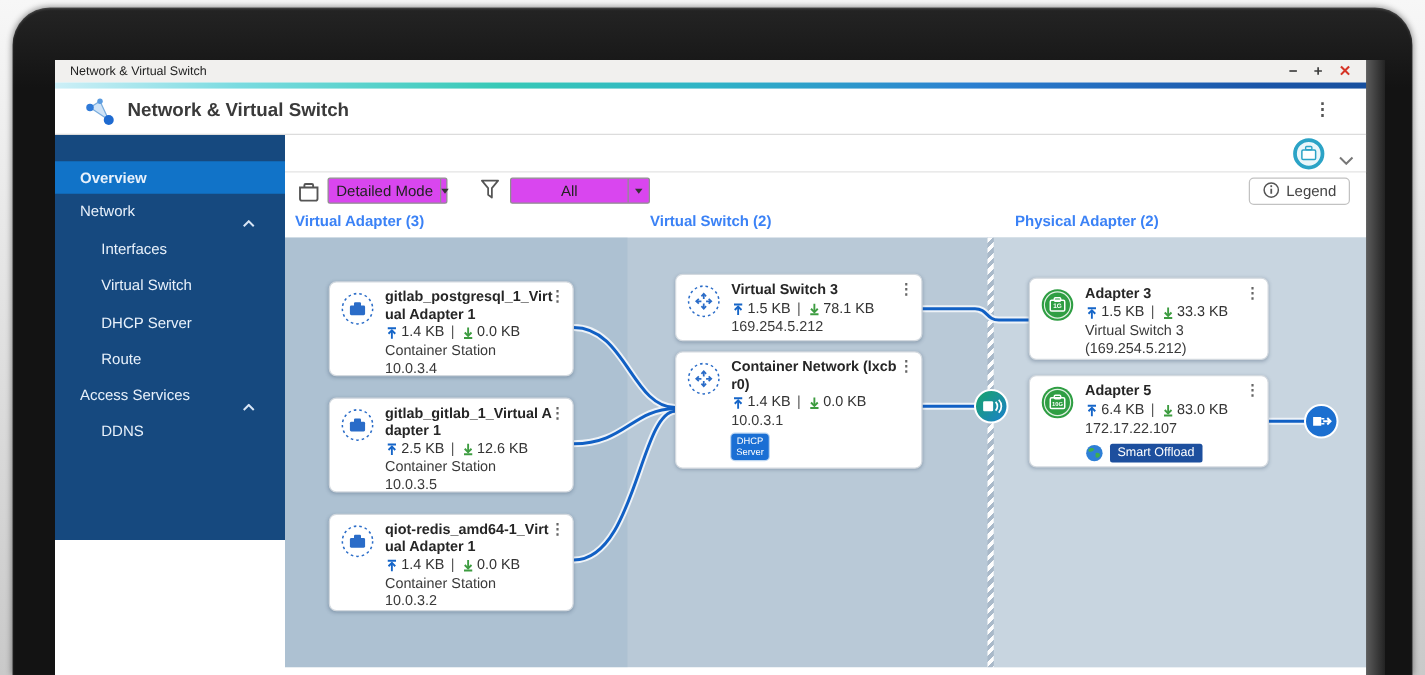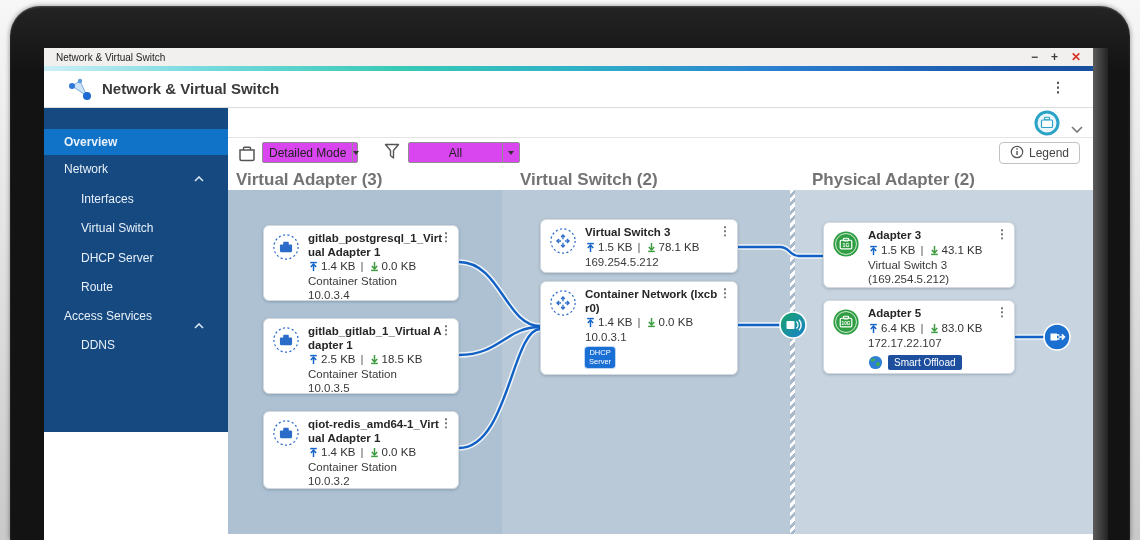--- a/index.html
+++ b/index.html
@@ -53,21 +53,21 @@
                       display:flex; align-items:center; justify-content:center; }
   .tri-down { width:0; height:0; border-left:3.5px solid transparent; border-right:3.5px solid transparent; border-top:4.5px solid #333; }
   .combo1 { left:34px; top:3px; width:96px; }
   .funnel-wrap { position:absolute; left:156px; top:4px; }
   .combo2 { left:180px; top:3px; width:112px;text-align:center; }
   .legend-btn { position:absolute; right:13px; top:3px; height:21px; border:1px solid #c2c2c2; border-radius:4px;
                 background:#fff; display:flex; align-items:center; gap:5px; padding:10px 10px; font-size:12px; color:#444; }
 
   
   .colheads { position:absolute; left:184px; top:120px; width:865px; height:22px; background:#fff; }
-  .colh { position:absolute; top:2px; font-size:17px; font-weight:bold; color:#737373; }
+  .colh { position:absolute; top:2px; font-size:12px; font-weight:bold; color:#3b82f6; }
   .colh1 { left:8px; } .colh2 { left:292px; } .colh3 { left:584px; }
 
   
   .canvas { position:absolute; left:184px; top:142px; width:865px; height:344px; background:#b9c9d7; overflow:hidden; }
   .band1 { position:absolute; left:0; top:0; width:274px; height:344px; background:#adc1d2; }
   .band3 { position:absolute; left:567px; top:0; width:298px; height:344px; background:#c8d5e0; }
   .divider { position:absolute; left:562px; top:0; width:5px; height:344px;
              background:repeating-linear-gradient(135deg,#fdfdfd 0 3px,#a9b9c9 3px 6px); }
   .links { position:absolute; left:0; top:0; pointer-events:none; }
   .links .case { stroke:#eef3f8; stroke-width:5.5; fill:none; }
@@ -286,21 +286,21 @@
                 <path d="M5.5 3.2 V10" stroke="#1565c8" stroke-width="1.5"></path>
                 <path d="M2.8 6 L5.5 3.2 L8.2 6" fill="none" stroke="#1565c8" stroke-width="1.5"></path>
               </svg>
             <span>2.5 KB</span>
             <span class="sep">|</span>
             <svg width="11" height="11" viewBox="0 0 11 11">
                 <path d="M2.2 9.4 H8.8" stroke="#3d9c40" stroke-width="1.5"></path>
                 <path d="M5.5 1 V7.8" stroke="#3d9c40" stroke-width="1.5"></path>
                 <path d="M2.8 5 L5.5 7.8 L8.2 5" fill="none" stroke="#3d9c40" stroke-width="1.5"></path>
               </svg>
-            <span>18.5 KB</span>
+            <span>12.6 KB</span>
           </div>
           <div class="cline">Container Station</div>
           <div class="cline">10.0.3.5</div>
         </div>
       </div>
 
       <div class="card" style="left:35px;top:221px;width:196px;height:78px">
         <span class="card-icon">
           <svg width="28" height="28" viewBox="0 0 30 30">
             <circle cx="15" cy="15" r="13" fill="none" stroke="#2a6cc8" stroke-width="1.3" stroke-dasharray="2.2 2.6"></circle>
@@ -430,21 +430,21 @@
                 <path d="M5.5 3.2 V10" stroke="#1565c8" stroke-width="1.5"></path>
                 <path d="M2.8 6 L5.5 3.2 L8.2 6" fill="none" stroke="#1565c8" stroke-width="1.5"></path>
               </svg>
             <span>1.5 KB</span>
             <span class="sep">|</span>
             <svg width="11" height="11" viewBox="0 0 11 11">
                 <path d="M2.2 9.4 H8.8" stroke="#3d9c40" stroke-width="1.5"></path>
                 <path d="M5.5 1 V7.8" stroke="#3d9c40" stroke-width="1.5"></path>
                 <path d="M2.8 5 L5.5 7.8 L8.2 5" fill="none" stroke="#3d9c40" stroke-width="1.5"></path>
               </svg>
-            <span>43.1 KB</span>
+            <span>33.3 KB</span>
           </div>
           <div class="cline">Virtual Switch 3</div>
           <div class="cline">(169.254.5.212)</div>
         </div>
       </div>
 
       <div class="card" style="left:595px;top:110px;width:192px;height:74px">
         <span class="card-icon">
           <svg width="28" height="28" viewBox="0 0 30 30">
             <circle cx="15" cy="15" r="13.5" fill="#2f9e43"></circle>

